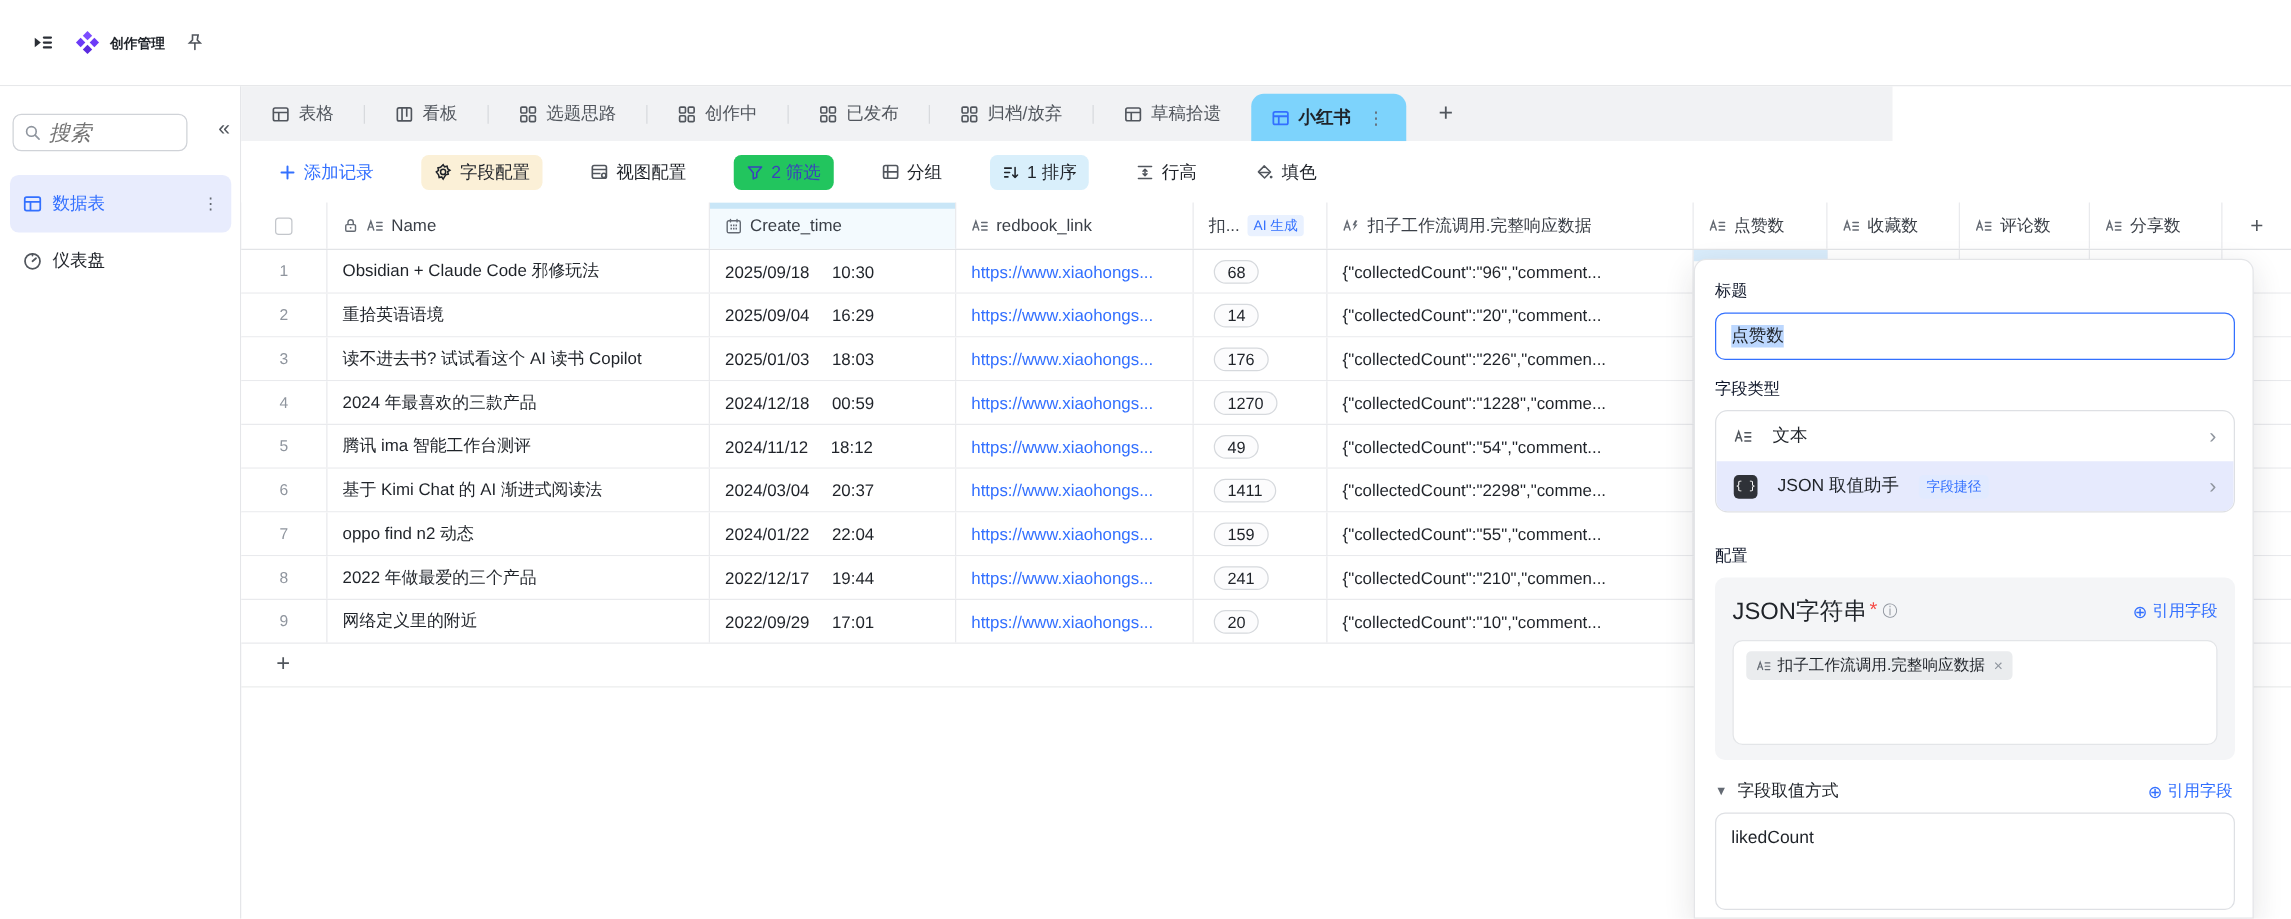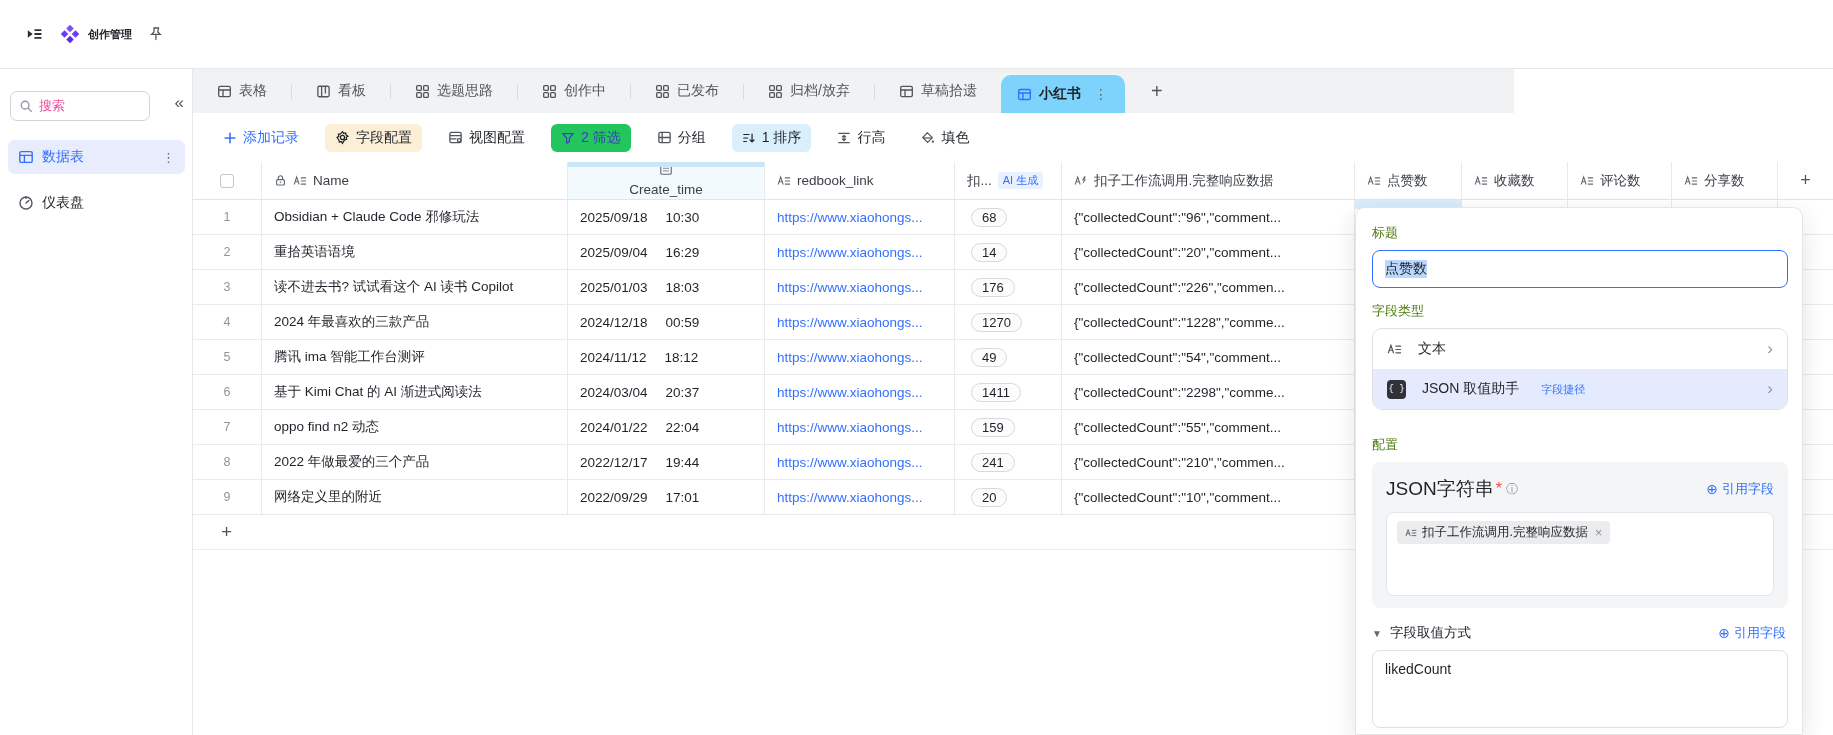--- a/index.html
+++ b/index.html
@@ -11,65 +11,65 @@
   #topbar { position:absolute; left:0; top:0; width:1833px; height:69px; background:#fff; border-bottom:1px solid #e7e8ea; display:flex; align-items:center; }
   .tb-ic { width:20px; height:20px; display:inline-flex; align-items:center; justify-content:center; }
   #sidebar-toggle { margin-left:24px; cursor:pointer; }
   #logo { margin-left:16px; }
   #app-title { margin-left:8px; font-size:11px; font-weight:bold; color:#1f2329; }
   #pin { margin-left:14px; }
 
   
   #sidebar { position:absolute; left:0; top:69px; width:193px; height:666px; background:#fff; border-right:1px solid #e5e6e9; }
   #searchbox { position:absolute; left:10px; top:22px; width:140px; height:30px; border:1px solid #d0d3d8; border-radius:7px; display:flex; align-items:center; padding:0 8px; gap:6px; background:#fff; }
-  #searchbox .ph { color:#ec4899; font-size:13px; }
+  #searchbox .ph { color:#737373; font-size:17px;font-style:italic; }
   #collapse { position:absolute; right:8px; top:24px; font-size:17px; color:#51565d; cursor:pointer; }
-  .side-item { position:absolute; left:8px; width:177px; height:34px; border-radius:7px; display:flex; align-items:center; padding:0 10px; gap:8px; font-size:14px; cursor:pointer; }
+  .side-item { position:absolute; left:8px; width:177px; height:46px; border-radius:7px; display:flex; align-items:center; padding:0 10px; gap:8px; font-size:14px; cursor:pointer; }
   .side-item.active { background:#e8ecfd; color:#3370ff; }
   .side-item .kebab { margin-left:auto; color:#646a73; font-size:13px; }
 
   
   #tabstrip { position:absolute; left:193px; top:69px; width:1321px; height:44px; background:#f1f2f4; display:flex; align-items:flex-end; }
   .tab { display:flex; align-items:center; gap:7px; height:44px; padding:0 24px; font-size:14px; color:#51565d; cursor:pointer; white-space:nowrap; }
   .tab-div { width:1px; height:15px; background:#d8dadd; align-self:center; }
   .tab.active { background:#7dd3fc; border-radius:10px 10px 0 0; height:38px; color:#1f2329; font-weight:bold; padding:0 16px; }
   .tab.active .morev { font-weight:normal; color:#646a73; margin-left:6px; letter-spacing:1px; }
   #tab-add { font-size:20px; color:#51565d; padding:0 20px; margin-left:6px; cursor:pointer; align-self:center; }
 
   
-  #toolbar { position:absolute; left:193px; top:113px; width:1640px; height:49px; background:#fff; display:flex; align-items:center; padding-left:30px; gap:16px; }
+  #toolbar { position:absolute; left:193px; top:113px; width:1640px; height:49px; background:#fff; display:flex; align-items:center; padding-left:30px; gap:28px; }
   .tbtn { display:flex; align-items:center; gap:6px; font-size:14px; color:#1f2329; cursor:pointer; padding:5px 10px; border-radius:6px; white-space:nowrap; }
   .tbtn.blue { color:#3370ff; padding-left:0; }
   .tbtn.yellow { background:#fbf0d7; }
   .tbtn.purple { background:#22c55e; color:#3a41bd; }
   .tbtn.cyan { background:#d9effb; }
 
   
   #table { position:absolute; left:193px; top:162px; width:1640px; }
   .grid { display:grid; grid-template-columns:69px 306px 197px 190px 107px 293px 107px 106px 104px 106px 1fr; }
   #thead { height:38px; border-bottom:1px solid #e2e4e7; position:relative; }
   .hc { display:flex; align-items:center; gap:6px; padding:0 12px; font-size:13.5px; color:#3a3f47; border-right:1px solid #e9eaed; position:relative; overflow:hidden; white-space:nowrap; }
   .hc.center { justify-content:center; }
-  .hc.sorted { background:#f3fafe;flex-direction:column; }
+  .hc.sorted { background:#f3fafe; }
   .hc.sorted::before { content:""; position:absolute; left:0; top:0; right:0; height:5px; background:#c9e6f7; }
   .hc:last-child { border-right:none; }
   .trow { height:35px; border-bottom:1px solid #e9eaed; background:#fff; }
   .c { display:flex; align-items:center; padding:0 12px; font-size:13.5px; border-right:1px solid #e9eaed; overflow:hidden; white-space:nowrap; }
   .c:last-child { border-right:none; }
   .c-num { justify-content:center; color:#8f959e; font-size:12.5px; }
   .c-date span.t { margin-left:18px; }
   .link { color:#3370ff; cursor:pointer; }
   .pill { border:1px solid #d6d9dd; background:#fcfcfd; border-radius:10px; padding:1px 10px; font-size:13px; margin-left:4px; }
   .badge-ai { background:#e9f1ff; color:#3370ff; font-size:11px; padding:1px 5px; border-radius:3px; font-weight:normal; }
   #addrow { height:35px; display:flex; align-items:center; padding-left:28px; color:#51565d; font-size:19px; border-bottom:1px solid #eceded; cursor:pointer; }
   #col-select-sliver { position:absolute; left:1355px; top:200px; width:107px; height:9px; background:#d9ecfb; }
 
   
   #panel { position:absolute; left:1355px; top:207px; width:448px; height:528px; background:#fff; border:1px solid #e4e5e8; border-radius:10px 10px 0 0; box-shadow:0 8px 24px rgba(31,35,41,.12); padding:16px; z-index:5; overflow:hidden; }
-  .plabel { font-size:13px; color:#4d7c0f; }
+  .plabel { font-size:13px; color:#0f172a; }
   #title-input { margin-top:8px; width:416px; height:38px; border:1.5px solid #3370ff; border-radius:8px; display:flex; align-items:center; padding:0 12px; font-size:14px; }
   #title-input .sel { background:#bcd7fe; }
   #type-label { margin-top:14px; }
   #type-box { margin-top:8px; width:416px; border:1px solid #dee0e4; border-radius:10px; overflow:hidden; }
   .type-row { height:40px; display:flex; align-items:center; padding:0 14px; gap:16px; font-size:14px; cursor:pointer; }
   .type-row.hl { background:#e6eafd; }
   .chev { margin-left:auto; color:#8f959e; font-size:17px; }
   .json-ic { width:19px; height:19px; background:#2f3238; border-radius:4px; color:#fff; font-size:9px; display:inline-flex; align-items:center; justify-content:center; font-family:"Liberation Mono","DejaVu Sans Mono",monospace; }
   .badge-shortcut { background:#e1eaff; color:#3370ff; font-size:11px; padding:2px 6px; border-radius:4px; }
   #config-label { margin-top:26px; }

